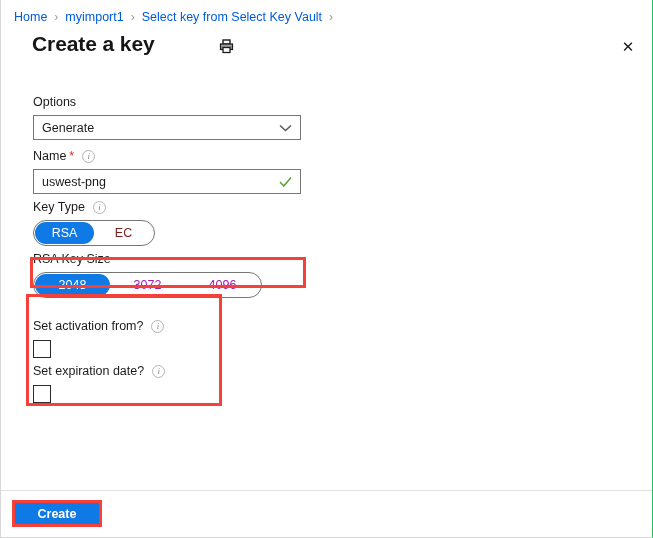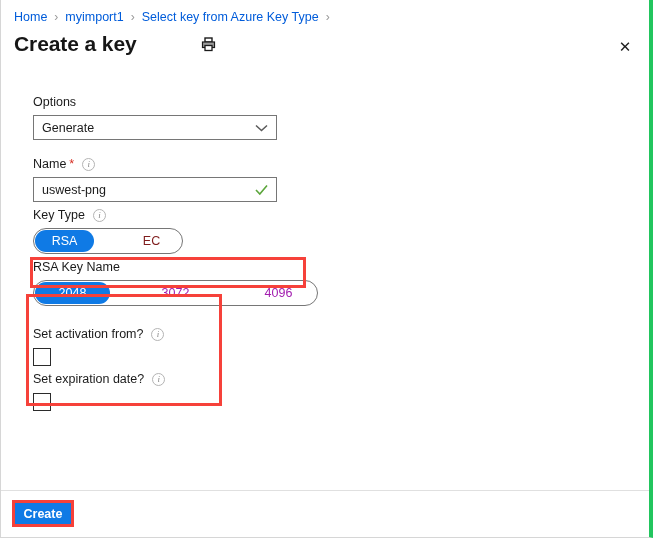--- a/index.html
+++ b/index.html
@@ -14,21 +14,21 @@
     color: #1b1b1b;
     overflow: hidden;
   }
   .blade {
     position: relative;
     width: 653px;
     height: 538px;
     background: #ffffff;
     box-sizing: border-box;
     border-left: 1px solid #d6d6d6;
-    border-right: 4px solid #22c55e;
+    border-right: 1px solid #22c55e;
     border-bottom: 1px solid #d6d6d6;
   }
 
   
   .breadcrumb {
     position: absolute;
     top: 9px;
     left: 13px;
     display: flex;
     align-items: center;
@@ -44,23 +44,23 @@
   .crumb-sep {
     color: #9a9a9a;
     margin: 0 7px;
     font-size: 12px;
   }
 
   
   .title-row {
     position: absolute;
     top: 31px;
-    left: 13px;
-    display: flex;
-    align-items: center;
+    left: 31px;
+    display: flex;
+    align-items: flex-end;
     gap: 43px;
   }
   .blade-title {
     font-size: 21px;
     font-weight: bold;
     color: #161616;
     letter-spacing: -0.1px;
     line-height: 26px;
   }
   .print-btn {
@@ -117,21 +117,21 @@
     font-style: italic;
     font-family: "Liberation Serif", serif;
     margin-left: 8px;
     line-height: 1;
     cursor: pointer;
     box-sizing: border-box;
   }
 
   .select-box, .text-box {
     position: relative;
-    width: 244px;
+    width: 268px;
     height: 25px;
     border: 1px solid #767676;
     background: #ffffff;
     box-sizing: border-box;
     display: flex;
     align-items: center;
     padding: 0 8px;
     font-size: 12.5px;
     color: #1b1b1b;
     cursor: pointer;
@@ -167,21 +167,20 @@
   .pill {
     display: inline-flex;
     align-items: flex-end;
     border: 1px solid #767676;
     border-radius: 13px;
     background: #ffffff;
     height: 22px;
     padding: 1px;
     box-sizing: content-box;
     overflow: hidden;
-    gap: 28px;
   }
   .pill-opt {
     display: flex;
     align-items: center;
     justify-content: center;
     height: 22px;
     border-radius: 12px;
     font-size: 12.5px;
     color: #a21caf;
     cursor: pointer;
@@ -213,56 +212,56 @@
     left: 0;
     right: 0;
     top: 490px;
     height: 1px;
     background: #e0e0e0;
   }
   .create-wrap {
     position: absolute;
     left: 11px;
     top: 500px;
-    width: 62px;
+    width: 90px;
     height: 27px;
   }
   .create-btn {
     position: absolute;
     left: 3px;
     top: 3px;
     right: 3px;
     bottom: 3px;
     background: #0f7ae5;
     color: #ffffff;
     font-size: 12.5px;
     font-weight: bold;
     display: flex;
     align-items: center;
     justify-content: center;
     cursor: pointer;
     border: none;
     font-family: "Liberation Sans", sans-serif;
   }
-  .mt-16 { margin-top: 16px; }
+  .mt-16 { margin-top: 8px; }
   .mt-18 { margin-top: 5px; }
   .mt-20 { margin-top: 20px; }
   .mt-6  { margin-top: 6px; }
 </style>
 </head>
 <body>
 
 <div class="blade">
 
   <div class="breadcrumb">
     <span class="crumb">Home</span>
     <span class="crumb-sep">›</span>
     <span class="crumb">myimport1</span>
     <span class="crumb-sep">›</span>
-    <span class="crumb">Select key from Azure Key Type</span>
+    <span class="crumb">Select key from Select Key Vault</span>
     <span class="crumb-sep">›</span>
   </div>
 
   <div class="title-row">
     <div class="blade-title">Create a key</div>
     <div class="print-btn">
       <svg width="17" height="17" viewBox="0 0 17 17" aria-hidden="true">
         <rect x="5" y="2" width="7" height="4" fill="none" stroke="#1b1b1b" stroke-width="1.4"></rect>
         <rect x="2.5" y="6" width="12" height="5.5" fill="#9b9b9b" stroke="#1b1b1b" stroke-width="1.2"></rect>
         <rect x="5" y="9.5" width="7" height="5" fill="#ffffff" stroke="#1b1b1b" stroke-width="1.3"></rect>
@@ -310,21 +309,21 @@
         <span class="info-icon">i</span>
       </div>
       <div class="pill pill-2">
         <div class="pill-opt sel">RSA</div>
         <div class="pill-opt muted">EC</div>
       </div>
     </div>
 
     <div class="field mt-18">
       <div class="field-label">
-        <span>RSA Key Name</span>
+        <span>RSA Key Size</span>
       </div>
       <div class="pill pill-3">
         <div class="pill-opt sel">2048</div>
         <div class="pill-opt">3072</div>
         <div class="pill-opt">4096</div>
       </div>
     </div>
 
     <div class="field mt-20">
       <div class="field-label">

